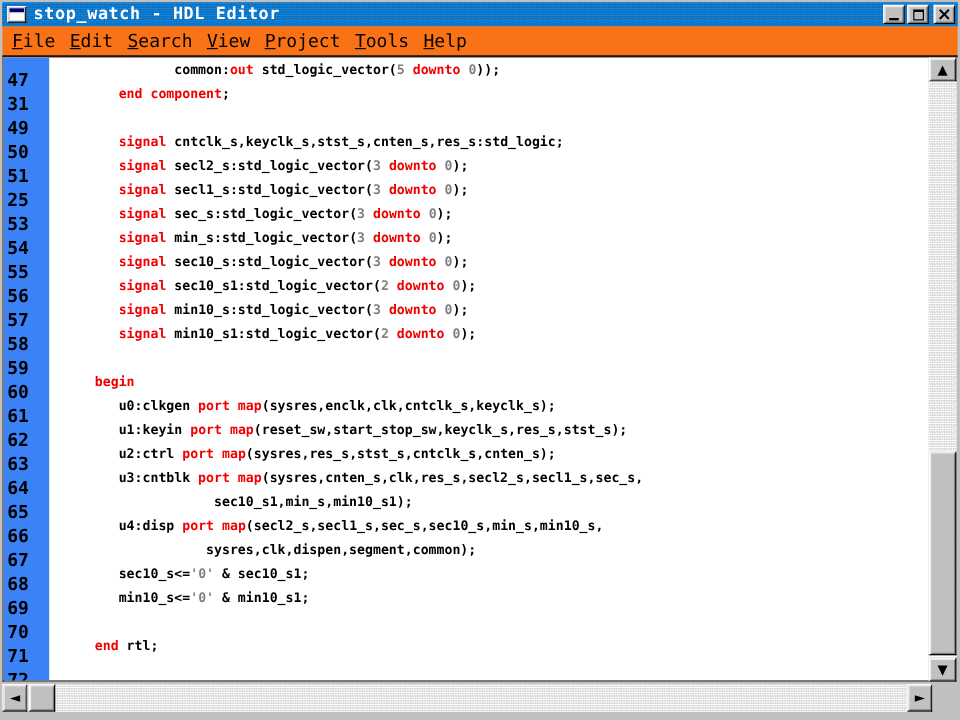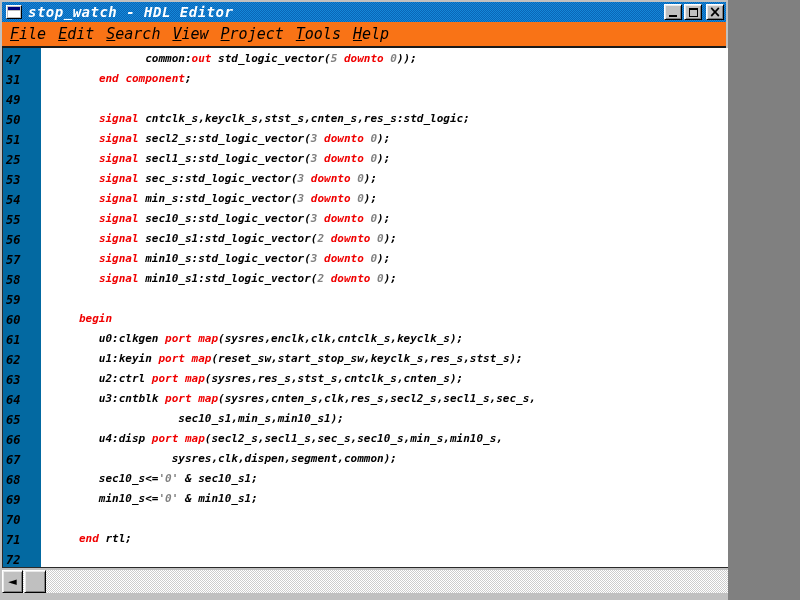--- a/index.html
+++ b/index.html
@@ -1,18 +1,18 @@
 <!DOCTYPE html>
 <html><head>
 <meta charset="utf-8">
 <style>
   html,body{margin:0;padding:0;background:#808080;}
   *{box-sizing:border-box;}
-  .window{position:relative;width:728px;height:600px;background:#c0c0c0;overflow:hidden;
-          font-family:"DejaVu Sans Mono",monospace;font-style:italic;}
+  .window{position:relative;width:800px;height:600px;background:#c0c0c0;overflow:hidden;
+          font-family:"DejaVu Sans Mono",monospace;}
   
   .titlebar{position:absolute;left:2px;top:2px;right:2px;height:20px;
     display:flex;align-items:center;padding:0 2px;
     background:#0d76c4;
     background-image:conic-gradient(#0a66b6 25%, #1487da 0 50%, #0a66b6 0 75%, #1487da 0);
     background-size:2px 2px;}
   .appicon{width:16px;height:14px;background:#c0c0c0;border:1px solid;
     border-color:#ffffff #000 #000 #ffffff;margin:0 6px 0 2px;position:relative;}
   .appicon::before{content:"";position:absolute;left:1px;right:1px;top:1px;height:3px;background:#00007a;}
   .appicon::after{content:"";position:absolute;left:1px;right:1px;top:5px;bottom:1px;background:#fff;}
@@ -32,22 +32,22 @@
   .menubar{position:absolute;left:2px;top:22px;right:2px;height:26px;
     display:flex;align-items:center;background:#f97316;
     border-bottom:2px solid #1a1a1a;padding-left:2px;
     font-size:15px;color:#000;}
   .menu-item{padding:2px 6px;white-space:pre;}
   .ul{text-decoration:underline;}
   
   .editor{position:absolute;left:2px;top:48px;width:772px;height:520px;
     background:#ffffff;display:flex;overflow:hidden;
     border-left:1px solid #2a2a2a;border-bottom:1px solid #2a2a2a;}
-  .gutter{width:38px;background:#0369a1;flex:none;padding-top:2px;
-    font-weight:bold;font-size:12px;color:#000;}
+  .gutter{width:38px;background:#3b82f6;flex:none;padding-top:9px;
+    font-weight:bold;font-size:15px;color:#000;}
   .gutter .ln{height:20px;line-height:20px;padding-left:3px;}
   .code{flex:1;padding-top:1px;padding-left:2px;white-space:pre;
     font-weight:bold;font-size:11px;color:#000;overflow:hidden;margin-left:36px;}
   .code .cl{height:20px;line-height:20px;}
   .t-p{color:#000000;}
   .t-k{color:#f00000;}
   .t-n{color:#808080;}
   
   .dither{background:#fff;
     background-image:conic-gradient(#cccccc 25%, #ffffff 0 50%, #cccccc 0 75%, #ffffff 0);

